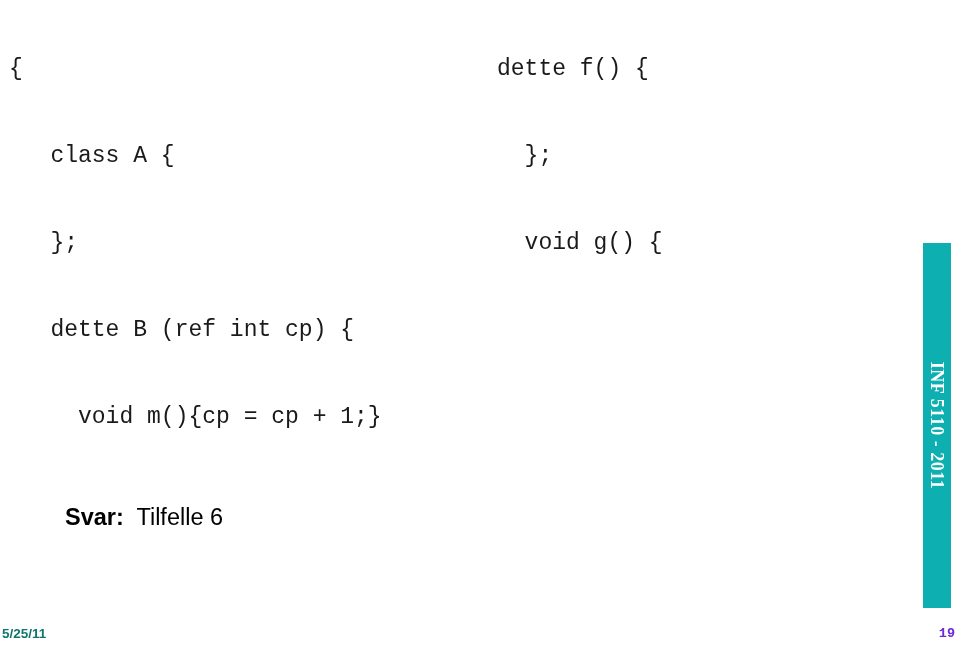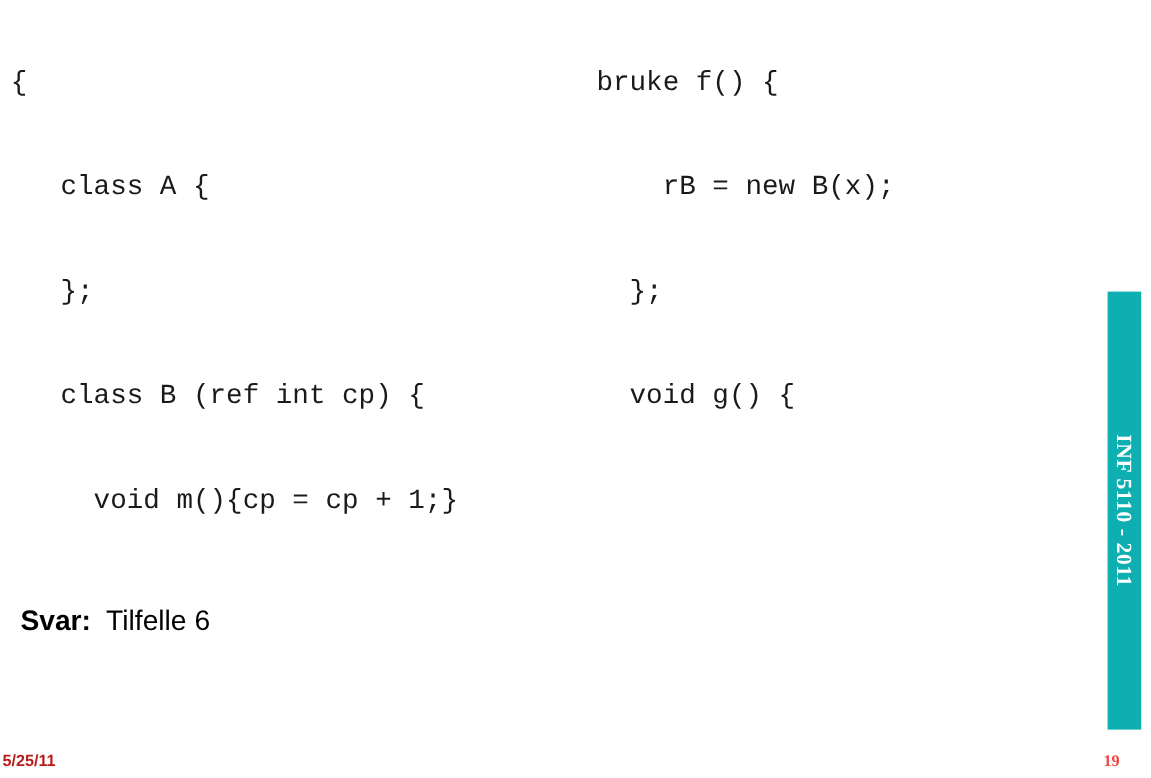--- a/index.html
+++ b/index.html
@@ -66,20 +66,21 @@
   #answer-row {
     position: absolute;
     left: 17px;
     top: 503px;
     font-size: 23.5px;
     line-height: 29px;
     white-space: pre;
   }
   #answer-label {
     font-weight: bold;
+    margin-left: 48px;
   }
   #answer-value {
     font-weight: normal;
   }
 
   
   #side-bar {
     position: absolute;
     left: 923px;
     top: 243px;
@@ -105,52 +106,51 @@
     letter-spacing: 0.5px;
   }
 
   
   #footer-date {
     position: absolute;
     left: 2px;
     top: 626px;
     font-size: 13.5px;
     font-weight: bold;
-    color: #b91c1c;
+    color: #0f766e;
     font-family: "Liberation Sans", sans-serif;
   }
   #footer-page {
     position: absolute;
-    right: 26px;
+    right: 4px;
     top: 626px;
     font-size: 13.5px;
     font-weight: bold;
-    color: #ef4444;
-    font-family: Liberation Serif, serif;
+    color: #6d28d9;
+    font-family: Liberation Mono, monospace;
   }
 </style>
 </head>
 <body>
 
 <div class="slide">
 
   <div class="code-block" id="code-left">
     <span class="code-line">{</span>
     <span class="code-line">   class A {</span>
     <span class="code-line">   };</span>
-    <span class="code-line">   class B (ref int cp) {</span>
+    <span class="code-line">   dette B (ref int cp) {</span>
     <span class="code-line">     void m(){cp = cp + 1;}</span>
     
     
     
   </div>
 
   <div class="code-block" id="code-right">
-    <span class="code-line">bruke f() {</span>
-    <span class="code-line">    rB = new B(x);</span>
+    <span class="code-line">dette f() {</span>
     <span class="code-line">  };</span>
     <span class="code-line">  void g() {</span>
     
     
     
     
     
     
     
     

